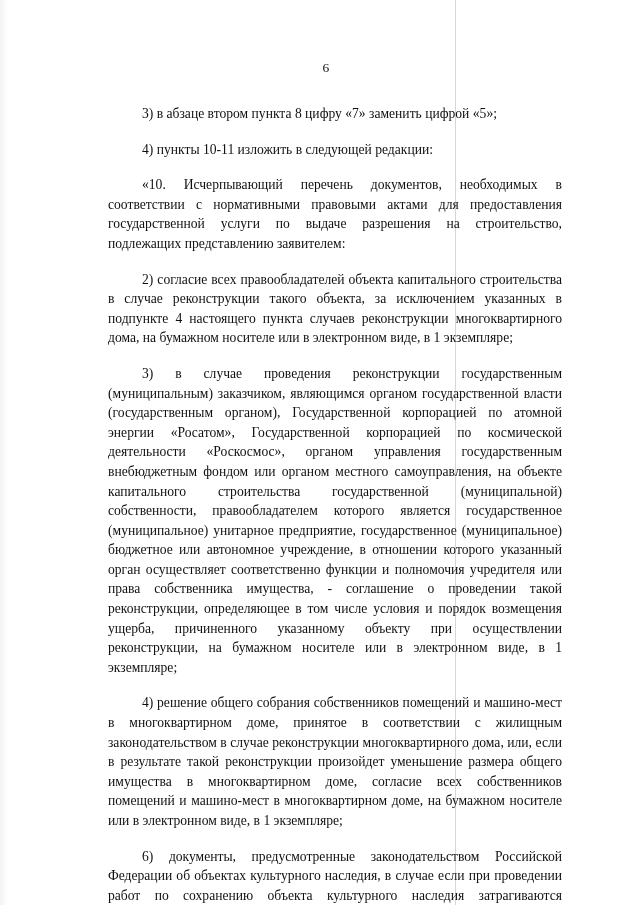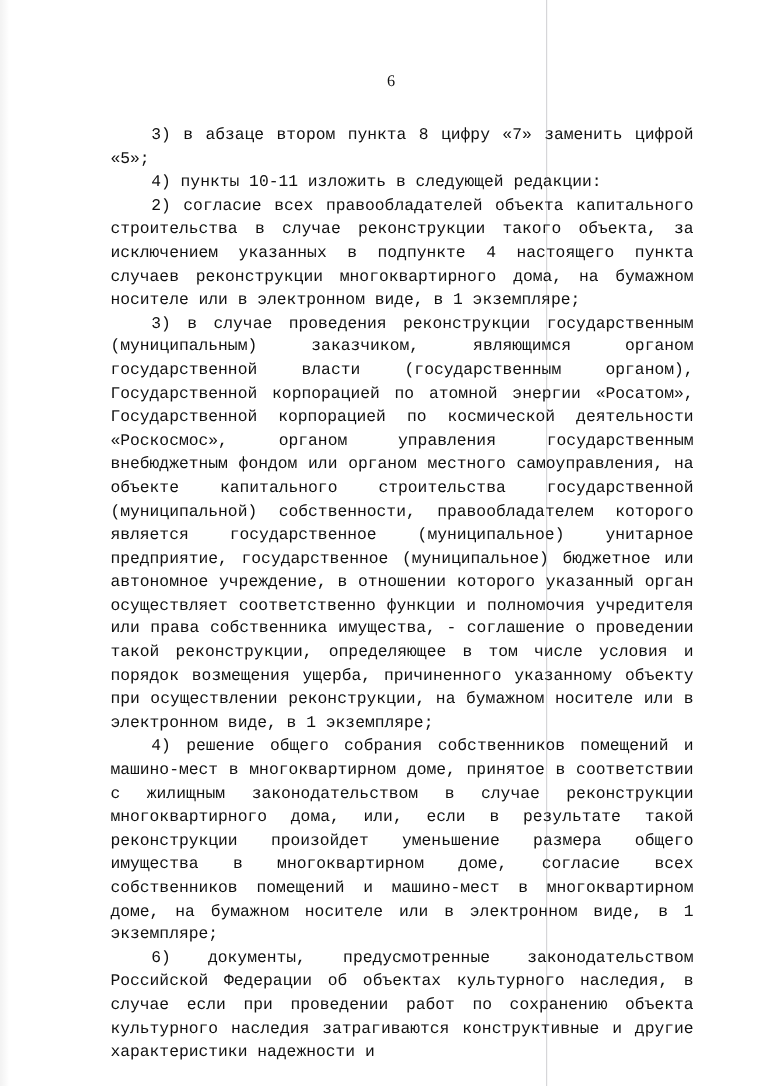--- a/index.html
+++ b/index.html
@@ -29,23 +29,22 @@
     letter-spacing: 0.2px;
     margin-left: -18px;
   }
   .body-text {
     font-size: 13.6px;
     line-height: 19.6px;
     text-align: justify;
     text-justify: inter-word;
   }
   .body-text p {
-    margin: 0;
+    margin: 16px;
     text-indent: 34px;
-    font-family: Liberation Mono, monospace;
   }
   
   .scan-line {
     position: absolute;
     top: 0;
     left: 455px;
     width: 1px;
     height: 905px;
     background: rgba(120,120,130,0.30);
     pointer-events: none;
@@ -61,20 +60,21 @@
   }
 </style>
 </head>
 <body>
 
 <div class="page">
   <div class="page-number">6</div>
   <div class="body-text">
     <p>3) в абзаце втором пункта 8 цифру «7» заменить цифрой «5»;</p>
     <p>4) пункты 10-11 изложить в следующей редакции:</p>
+    <p>«10. Исчерпывающий перечень документов, необходимых в соответствии с нормативными правовыми актами для предоставления государственной услуги по выдаче разрешения на строительство, подлежащих представлению заявителем:</p>
     <p>2) согласие всех правообладателей объекта капитального строительства в случае реконструкции такого объекта, за исключением указанных в подпункте 4 настоящего пункта случаев реконструкции многоквартирного дома, на бумажном носителе или в электронном виде, в 1 экземпляре;</p>
     <p>3) в случае проведения реконструкции государственным (муниципальным) заказчиком, являющимся органом государственной власти (государственным органом), Государственной корпорацией по атомной энергии «Росатом», Государственной корпорацией по космической деятельности «Роскосмос», органом управления государственным внебюджетным фондом или органом местного самоуправления, на объекте капитального строительства государственной (муниципальной) собственности, правообладателем которого является государственное (муниципальное) унитарное предприятие, государственное (муниципальное) бюджетное или автономное учреждение, в отношении которого указанный орган осуществляет соответственно функции и полномочия учредителя или права собственника имущества, - соглашение о проведении такой реконструкции, определяющее в том числе условия и порядок возмещения ущерба, причиненного указанному объекту при осуществлении реконструкции, на бумажном носителе или в электронном виде, в 1 экземпляре;</p>
     <p>4) решение общего собрания собственников помещений и машино-мест в многоквартирном доме, принятое в соответствии с жилищным законодательством в случае реконструкции многоквартирного дома, или, если в результате такой реконструкции произойдет уменьшение размера общего имущества в многоквартирном доме, согласие всех собственников помещений и машино-мест в многоквартирном доме, на бумажном носителе или в электронном виде, в 1 экземпляре;</p>
     <p>6) документы, предусмотренные законодательством Российской Федерации об объектах культурного наследия, в случае если при проведении работ по сохранению объекта культурного наследия затрагиваются конструктивные и другие характеристики надежности и</p>
   </div>
   <div class="scan-line"></div>
   <div class="edge-shade"></div>
 </div>
 
 </body></html>

